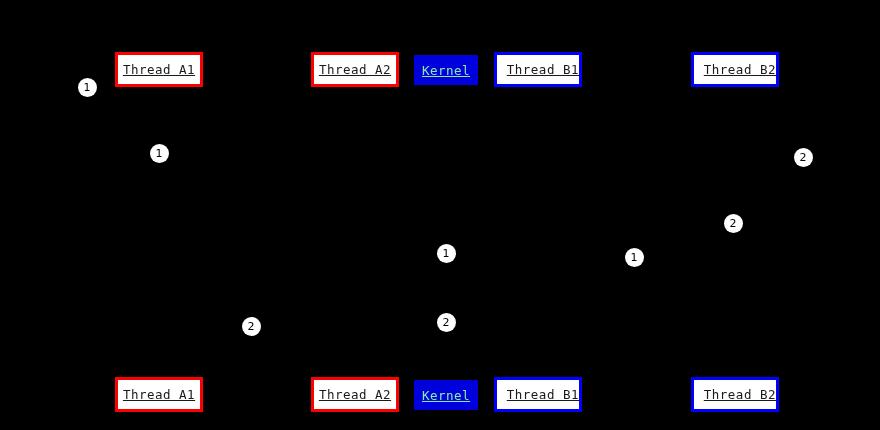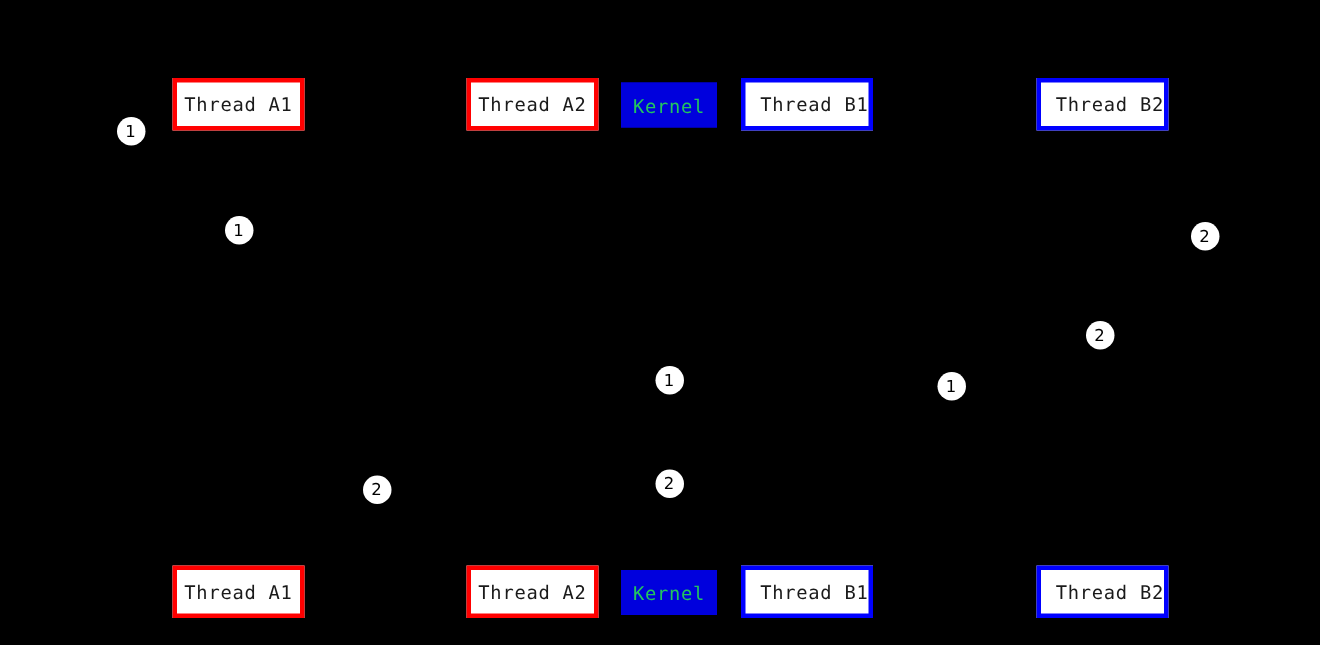--- a/index.html
+++ b/index.html
@@ -31,27 +31,28 @@
     box-sizing: border-box;
     display: flex;
     align-items: center;
     justify-content: center;
     height: 35px;
     background: #FFFFFF;
     color: #1a1a1a;
     font-size: 12.5px;
     letter-spacing: 0.5px;
     white-space: nowrap;
+    text-decoration: underline;
   }
   .participant.red   { border: 3px solid #FF0000; }
   .participant.blue  { border: 3px solid #0000FF; justify-content: flex-end; }
   .participant.fill-blue {
     background: #0000DD;
     border: 3px solid #0000DD;
-    color: #22c55e;
+    color: #86efac;
   }
 
   
   .badge {
     position: absolute;
     width: 19px;
     height: 19px;
     border-radius: 50%;
     background: #FFFFFF;
     color: #000000;

